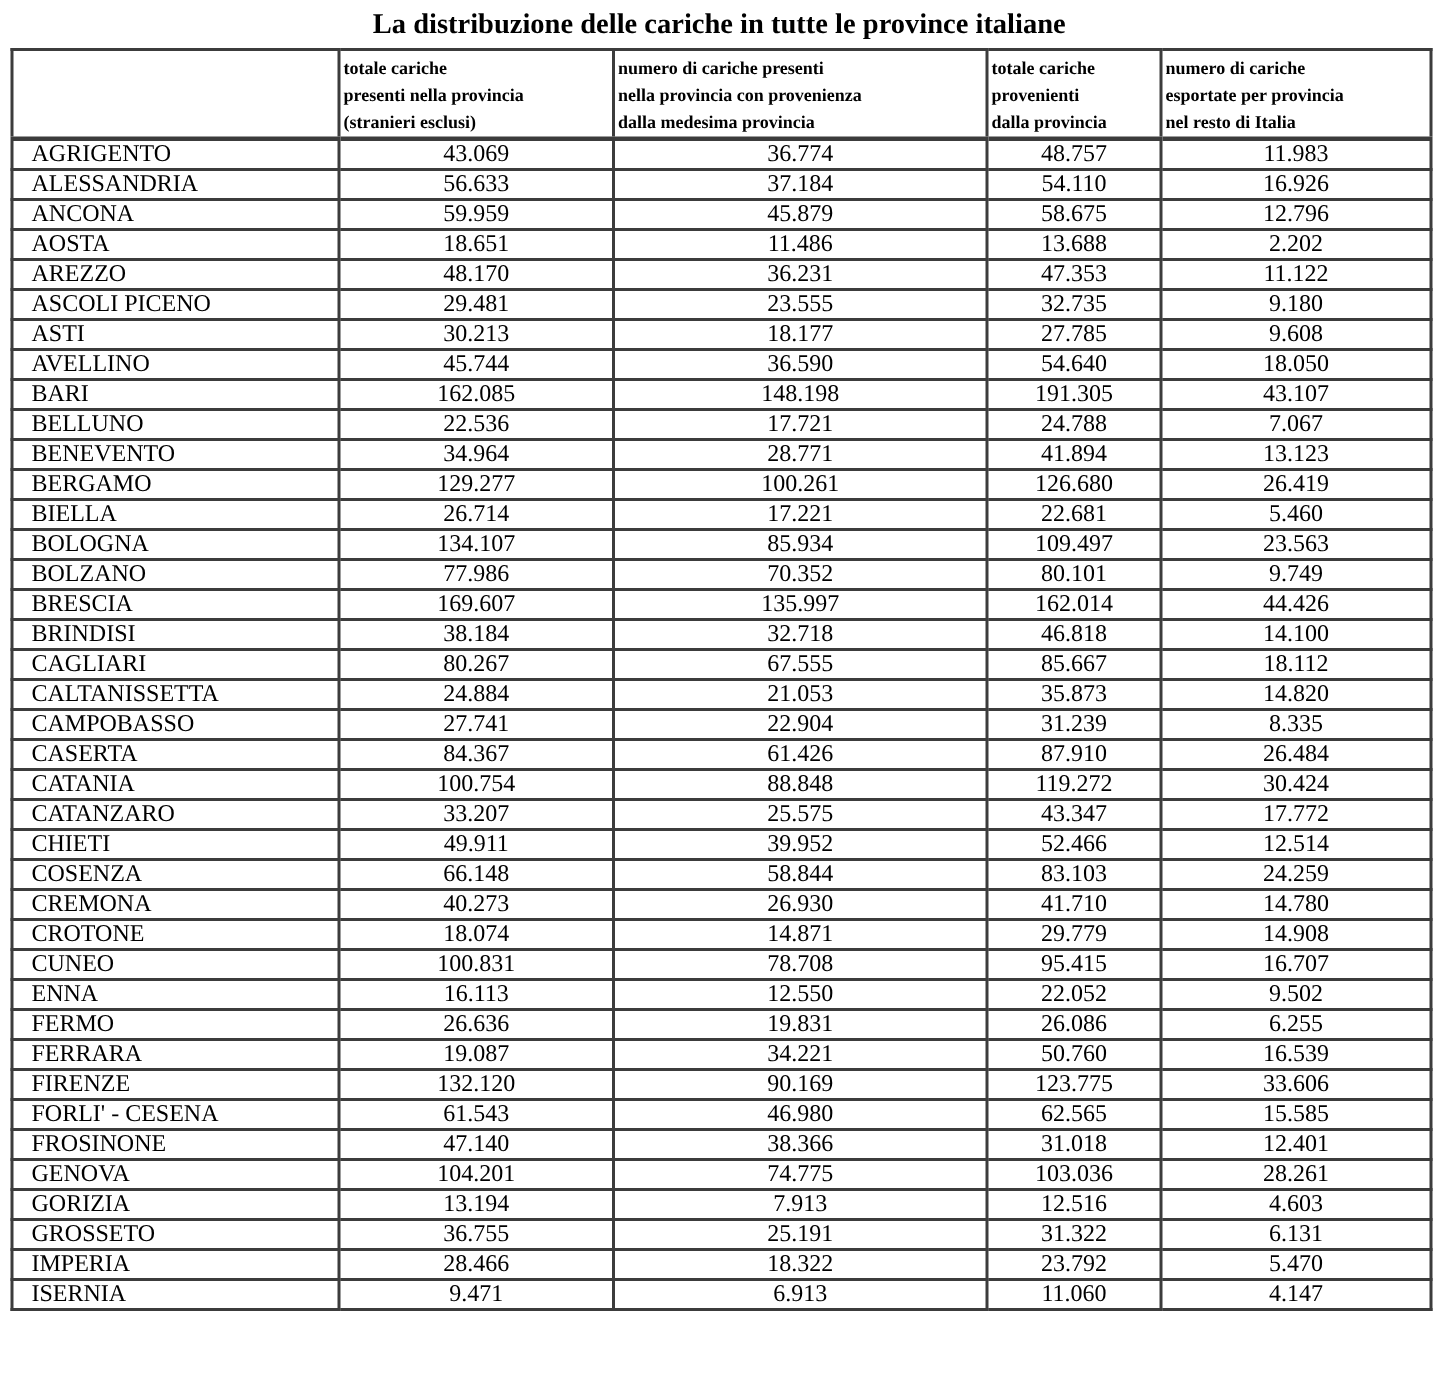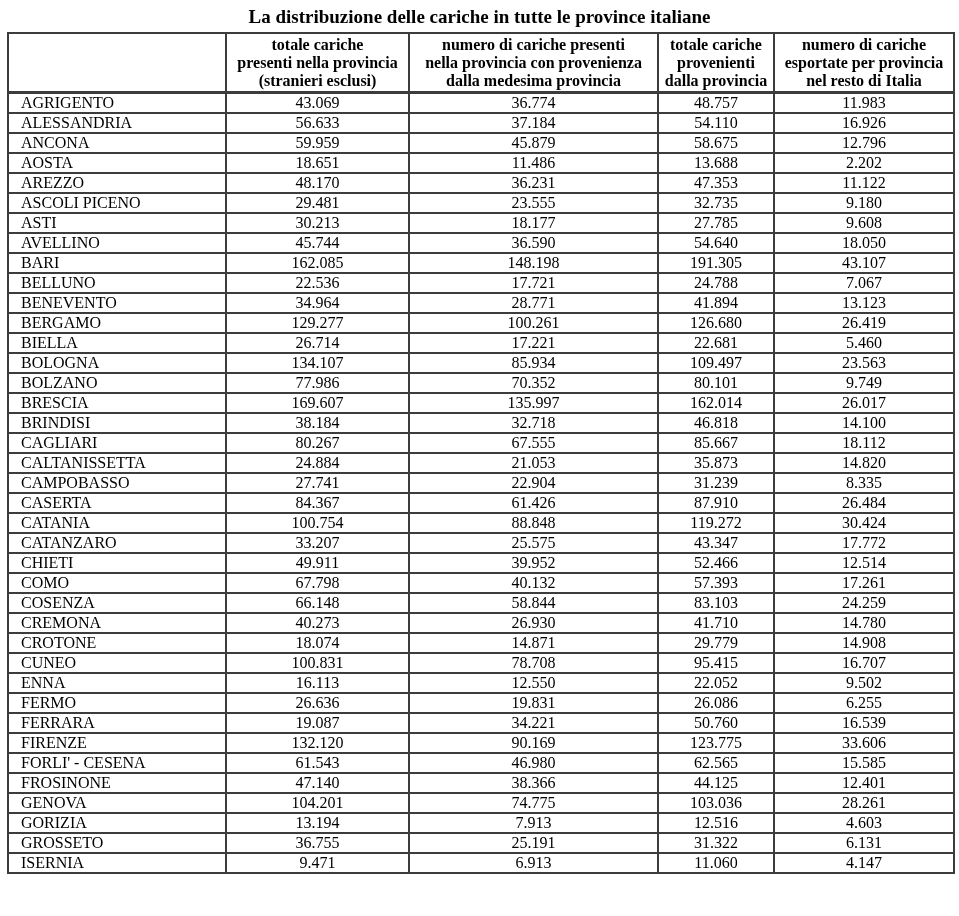--- a/index.html
+++ b/index.html
@@ -36,24 +36,24 @@
     border-collapse: collapse;
     table-layout: fixed;
   }
   table.data-table th,
   table.data-table td {
     border: 2px solid #3c3c3c;
     overflow: hidden;
   }
   table.data-table thead th {
     font-weight: bold;
-    font-size: 16px;
+    font-size: 12px;
     line-height: 18px;
     white-space: pre-line;
-    text-align: center;
+    text-align: left;
     vertical-align: middle;
     height: 55px;
     padding: 1px 2px;
     border-bottom-width: 3px;
   }
   table.data-table tbody tr {
     height: 20px;
   }
   table.data-table tbody td {
     font-size: 16px;
@@ -203,21 +203,21 @@
           <td>77.986</td>
           <td>70.352</td>
           <td>80.101</td>
           <td>9.749</td>
         </tr>
         <tr>
           <td class="province">BRESCIA</td>
           <td>169.607</td>
           <td>135.997</td>
           <td>162.014</td>
-          <td>26.017</td>
+          <td>44.426</td>
         </tr>
         <tr>
           <td class="province">BRINDISI</td>
           <td>38.184</td>
           <td>32.718</td>
           <td>46.818</td>
           <td>14.100</td>
         </tr>
         <tr>
           <td class="province">CAGLIARI</td>
@@ -262,27 +262,20 @@
           <td>17.772</td>
         </tr>
         <tr>
           <td class="province">CHIETI</td>
           <td>49.911</td>
           <td>39.952</td>
           <td>52.466</td>
           <td>12.514</td>
         </tr>
         <tr>
-          <td class="province">COMO</td>
-          <td>67.798</td>
-          <td>40.132</td>
-          <td>57.393</td>
-          <td>17.261</td>
-        </tr>
-        <tr>
           <td class="province">COSENZA</td>
           <td>66.148</td>
           <td>58.844</td>
           <td>83.103</td>
           <td>24.259</td>
         </tr>
         <tr>
           <td class="province">CREMONA</td>
           <td>40.273</td>
           <td>26.930</td>
@@ -335,21 +328,21 @@
           <td class="province">FORLI' - CESENA</td>
           <td>61.543</td>
           <td>46.980</td>
           <td>62.565</td>
           <td>15.585</td>
         </tr>
         <tr>
           <td class="province">FROSINONE</td>
           <td>47.140</td>
           <td>38.366</td>
-          <td>44.125</td>
+          <td>31.018</td>
           <td>12.401</td>
         </tr>
         <tr>
           <td class="province">GENOVA</td>
           <td>104.201</td>
           <td>74.775</td>
           <td>103.036</td>
           <td>28.261</td>
         </tr>
         <tr>
@@ -360,20 +353,27 @@
           <td>4.603</td>
         </tr>
         <tr>
           <td class="province">GROSSETO</td>
           <td>36.755</td>
           <td>25.191</td>
           <td>31.322</td>
           <td>6.131</td>
         </tr>
         <tr>
+          <td class="province">IMPERIA</td>
+          <td>28.466</td>
+          <td>18.322</td>
+          <td>23.792</td>
+          <td>5.470</td>
+        </tr>
+        <tr>
           <td class="province">ISERNIA</td>
           <td>9.471</td>
           <td>6.913</td>
           <td>11.060</td>
           <td>4.147</td>
         </tr>
       </tbody>
   </table>
 </div>
 

